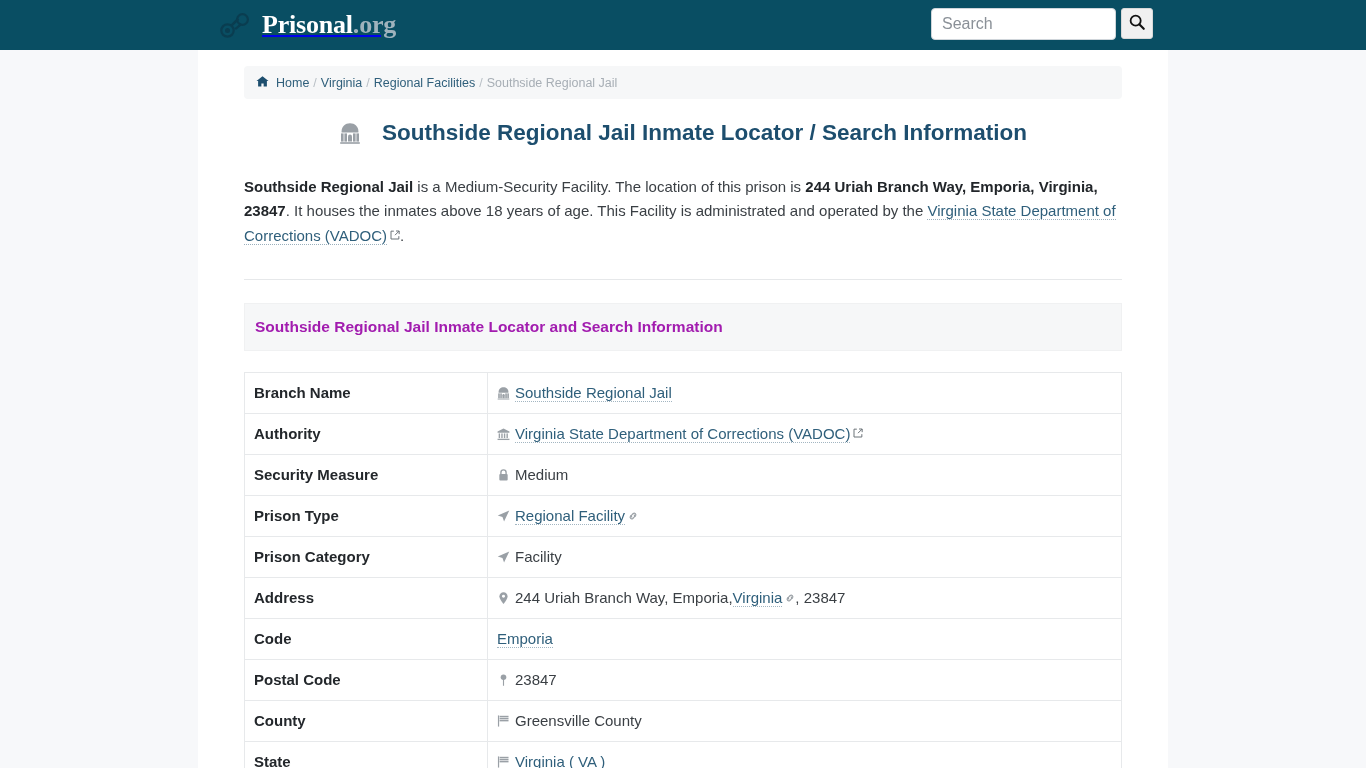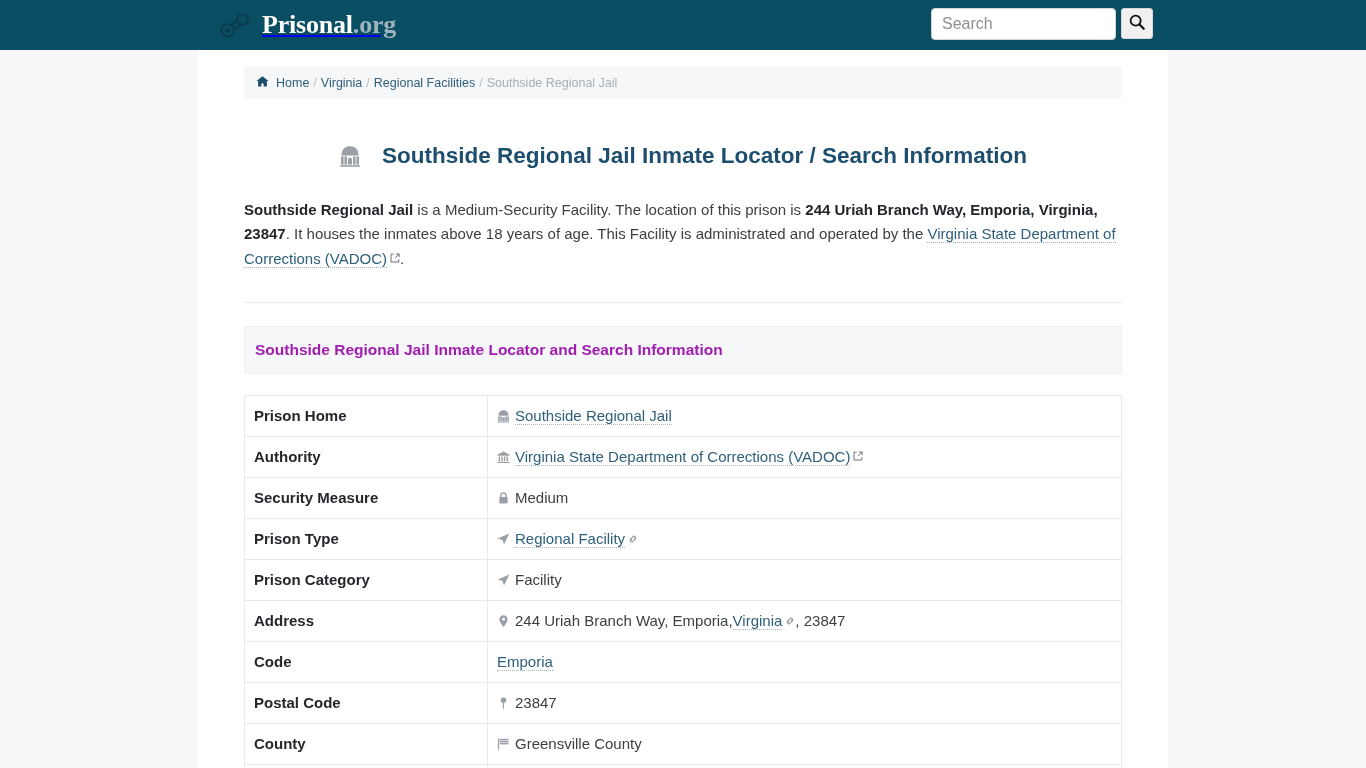--- a/index.html
+++ b/index.html
@@ -96,21 +96,21 @@
   .breadcrumb .sep { color: #b8bfc5; }
   .breadcrumb .current { color: #a7aeb5; }
   .home-icon { width: 13px; height: 13px; margin-right: 3px; vertical-align: -1px; }
 
   
   .page-title {
     text-align: center;
     font-size: 22.5px;
     font-weight: bold;
     color: #1d4e6e;
-    margin: 43px 0 0 0;
+    margin: 20px 0 0 0;
     display: flex;
     align-items: center;
     justify-content: center;
     gap: 21px;
     line-height: 1.2;
   }
   .title-icon { width: 22px; height: 22px; flex: none; }
 
   
   .intro {
@@ -257,21 +257,21 @@
   </p>
 
   <hr class="divider">
 
   <div class="table-caption">Southside Regional Jail Inmate Locator and Search Information</div>
 
   <table class="info-table">
     <tbody>
 
       <tr>
-        <td class="label">Prison Home</td>
+        <td class="label">Branch Name</td>
         <td class="value">
           <span class="val-inner">
             <span>
               <svg class="row-ico" viewBox="0 0 14 14" aria-hidden="true">
                   <g fill="#9aa0a6">
                     <path d="M7 0.8 C4 0.8 1.7 2.9 1.7 5.8 V6.6 H12.3 V5.8 C12.3 2.9 10 0.8 7 0.8 Z"></path>
                     <rect x="1.3" y="7.4" width="1.7" height="5.2"></rect>
                     <rect x="3.5" y="7.4" width="1.7" height="5.2"></rect>
                     <path d="M5.8 12.6 V9.3 a1.25 1.25 0 0 1 2.5 0 v3.3 z"></path>
                     <rect x="8.9" y="7.4" width="1.7" height="5.2"></rect>

